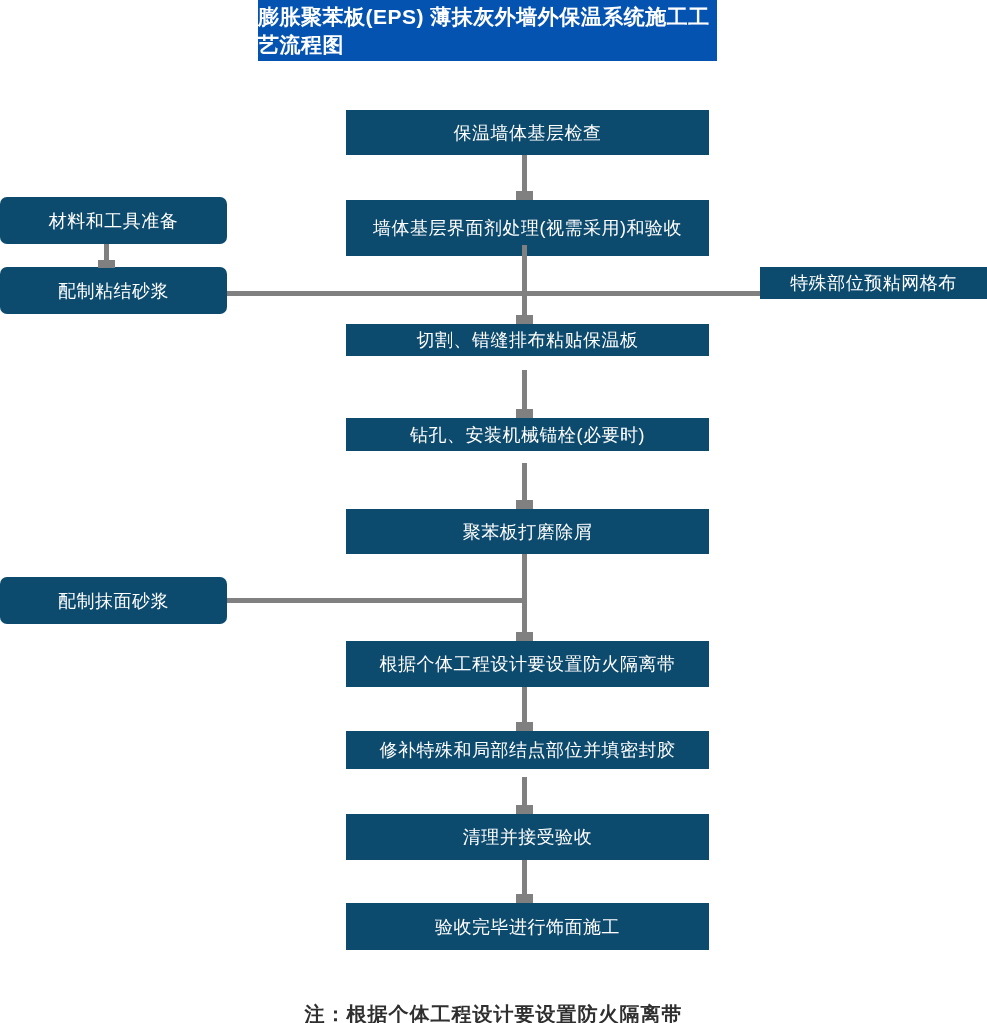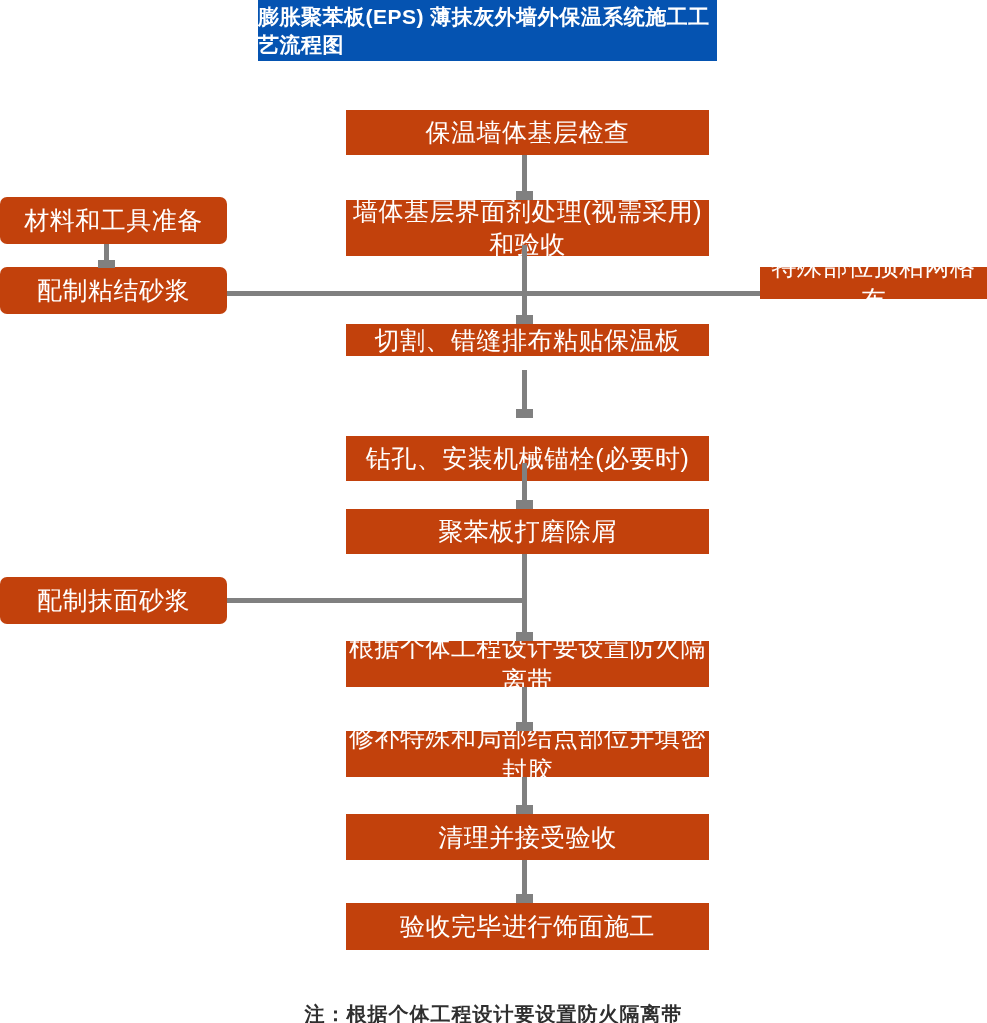--- a/index.html
+++ b/index.html
@@ -16,23 +16,23 @@
     left: 258px; top: 0; width: 459px; height: 61px;
     background: #0553B1;
     color: #ffffff;
     font-size: 21px;
     font-weight: 700;
     display: flex; align-items: center; justify-content: center;
     letter-spacing: 0.5px;
   }
   .box {
     position: absolute;
-    background: #c2410c;
+    background: #0c4a6e;
     color: #ffffff;
-    font-size: 25px;
+    font-size: 18px;
     font-weight: 400;
     display: flex; align-items: center; justify-content: center;
     text-align: center;
     letter-spacing: 0.5px;
   }
   .box.main { left: 346px; width: 363px; }
   .box.side-left { left: 0; width: 227px; height: 47px; border-radius: 7px; }
   .box.side-right { left: 760px; width: 227px; height: 32px; }
   .vline {
     position: absolute;
@@ -67,24 +67,24 @@
 </head>
 <body>
 
 <div class="canvas">
 
   <div class="title-box">膨胀聚苯板(EPS) 薄抹灰外墙外保温系统施工工艺流程图</div>
 
   <div class="box main" style="top:110px;height:45px">保温墙体基层检查</div>
   <div class="box main" style="top:200px;height:56px">墙体基层界面剂处理(视需采用)和验收</div>
   <div class="box main" style="top:324px;height:32px">切割、错缝排布粘贴保温板</div>
-  <div class="box main" style="top:436px;height:45px">钻孔、安装机械锚栓(必要时)</div>
+  <div class="box main" style="top:418px;height:33px">钻孔、安装机械锚栓(必要时)</div>
   <div class="box main" style="top:509px;height:45px">聚苯板打磨除屑</div>
   <div class="box main" style="top:641px;height:46px">根据个体工程设计要设置防火隔离带</div>
-  <div class="box main" style="top:731px;height:46px">修补特殊和局部结点部位并填密封胶</div>
+  <div class="box main" style="top:731px;height:38px">修补特殊和局部结点部位并填密封胶</div>
   <div class="box main" style="top:814px;height:46px">清理并接受验收</div>
   <div class="box main" style="top:903px;height:47px">验收完毕进行饰面施工</div>
 
   <div class="box side-left" style="top:197px">材料和工具准备</div>
   <div class="box side-left" style="top:267px">配制粘结砂浆</div>
   <div class="box side-left" style="top:577px">配制抹面砂浆</div>
 
   <div class="box side-right" style="top:267px">特殊部位预粘网格布</div>
 
   <div class="vline" style="top:155px;height:45px"></div>

